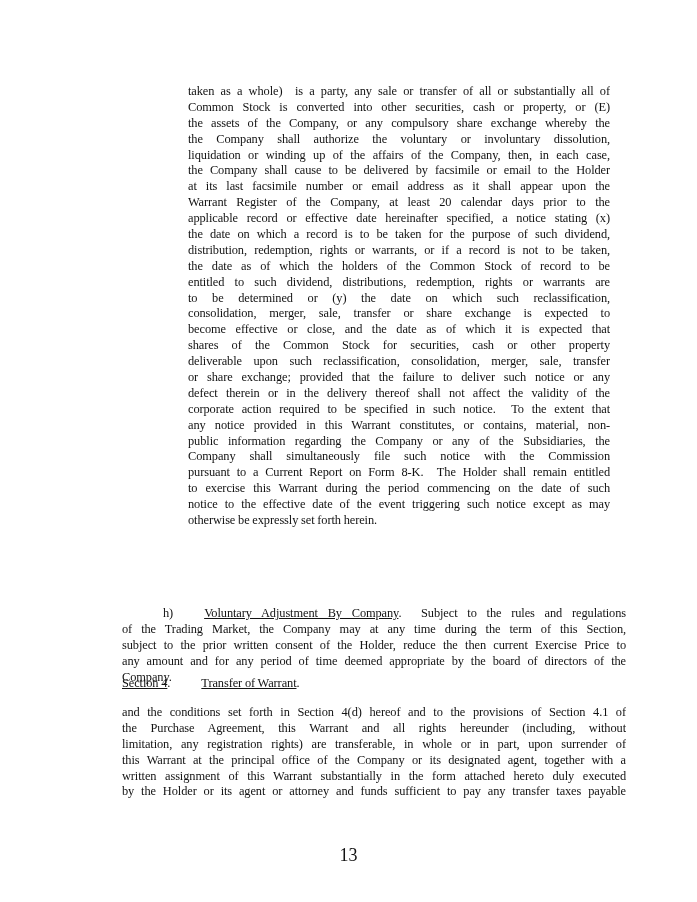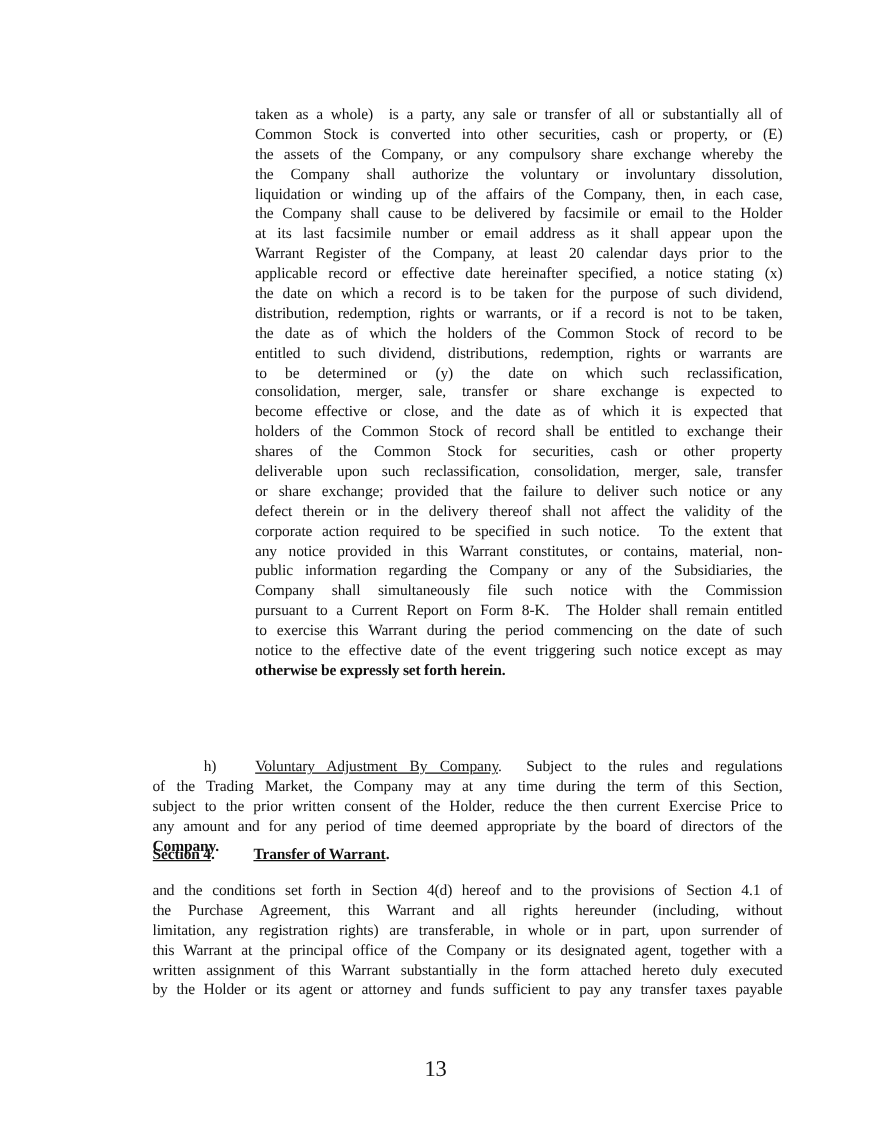--- a/index.html
+++ b/index.html
@@ -14,38 +14,38 @@
   .page {
     position: absolute;
     inset: 0;
     background: #ffffff;
     font-size: 12.4px;
     line-height: 15.9px;
     letter-spacing: -0.1px;
     word-spacing: -0.2px;
   }
   .block { position: absolute; }
-  .notice-block { top: 84px;  left: 204px; width: 422px; }
+  .notice-block { top: 84px;  left: 188px; width: 422px; }
   .h-block      { top: 562px; left: 122px; width: 504px; margin-top: 44px; }
   .s4-block     { top: 676px; left: 122px; width: 504px; }
   .a-block      { top: 705px; left: 122px; width: 504px; }
 
   
   .line {
     height: 15.9px;
     overflow: hidden;
     text-align: justify;
   }
   .line::after {
     content: "";
     display: inline-block;
     width: 100%;
     height: 0;
   }
-  .line.last { text-align: left; font-weight: bold; }
+  .line.last { text-align: left; }
   .line.last::after { content: none; }
 
   .u { text-decoration: underline; }
   .tab { display: inline-block; height: 1px; }
   .tab-indent { width: 41px; }
   .tab-gap    { width: 31px; }
 
   .page-number {
     position: absolute;
     top: 848px;
@@ -71,21 +71,20 @@
       <div class="line">at its last facsimile number or email address as it shall appear upon the</div>
       <div class="line">Warrant Register of the Company, at least 20 calendar days prior to the</div>
       <div class="line">applicable record or effective date hereinafter specified, a notice stating (x)</div>
       <div class="line">the date on which a record is to be taken for the purpose of such dividend,</div>
       <div class="line">distribution, redemption, rights or warrants, or if a record is not to be taken,</div>
       <div class="line">the date as of which the holders of the Common Stock of record to be</div>
       <div class="line">entitled to such dividend, distributions, redemption, rights or warrants are</div>
       <div class="line">to be determined or (y) the date on which such reclassification,</div>
       <div class="line">consolidation, merger, sale, transfer or share exchange is expected to</div>
       <div class="line">become effective or close, and the date as of which it is expected that</div>
-      <div class="line">holders of the Common Stock of record shall be entitled to exchange their</div>
       <div class="line">shares of the Common Stock for securities, cash or other property</div>
       <div class="line">deliverable upon such reclassification, consolidation, merger, sale, transfer</div>
       <div class="line">or share exchange; provided that the failure to deliver such notice or any</div>
       <div class="line">defect therein or in the delivery thereof shall not affect the validity of the</div>
       <div class="line">corporate action required to be specified in such notice.&nbsp; To the extent that</div>
       <div class="line">any notice provided in this Warrant constitutes, or contains, material, non-</div>
       <div class="line">public information regarding the Company or any of the Subsidiaries, the</div>
       <div class="line">Company shall simultaneously file such notice with the Commission</div>
       <div class="line">pursuant to a Current Report on Form 8-K.&nbsp; The Holder shall remain entitled</div>
       <div class="line">to exercise this Warrant during the period commencing on the date of such</div>

